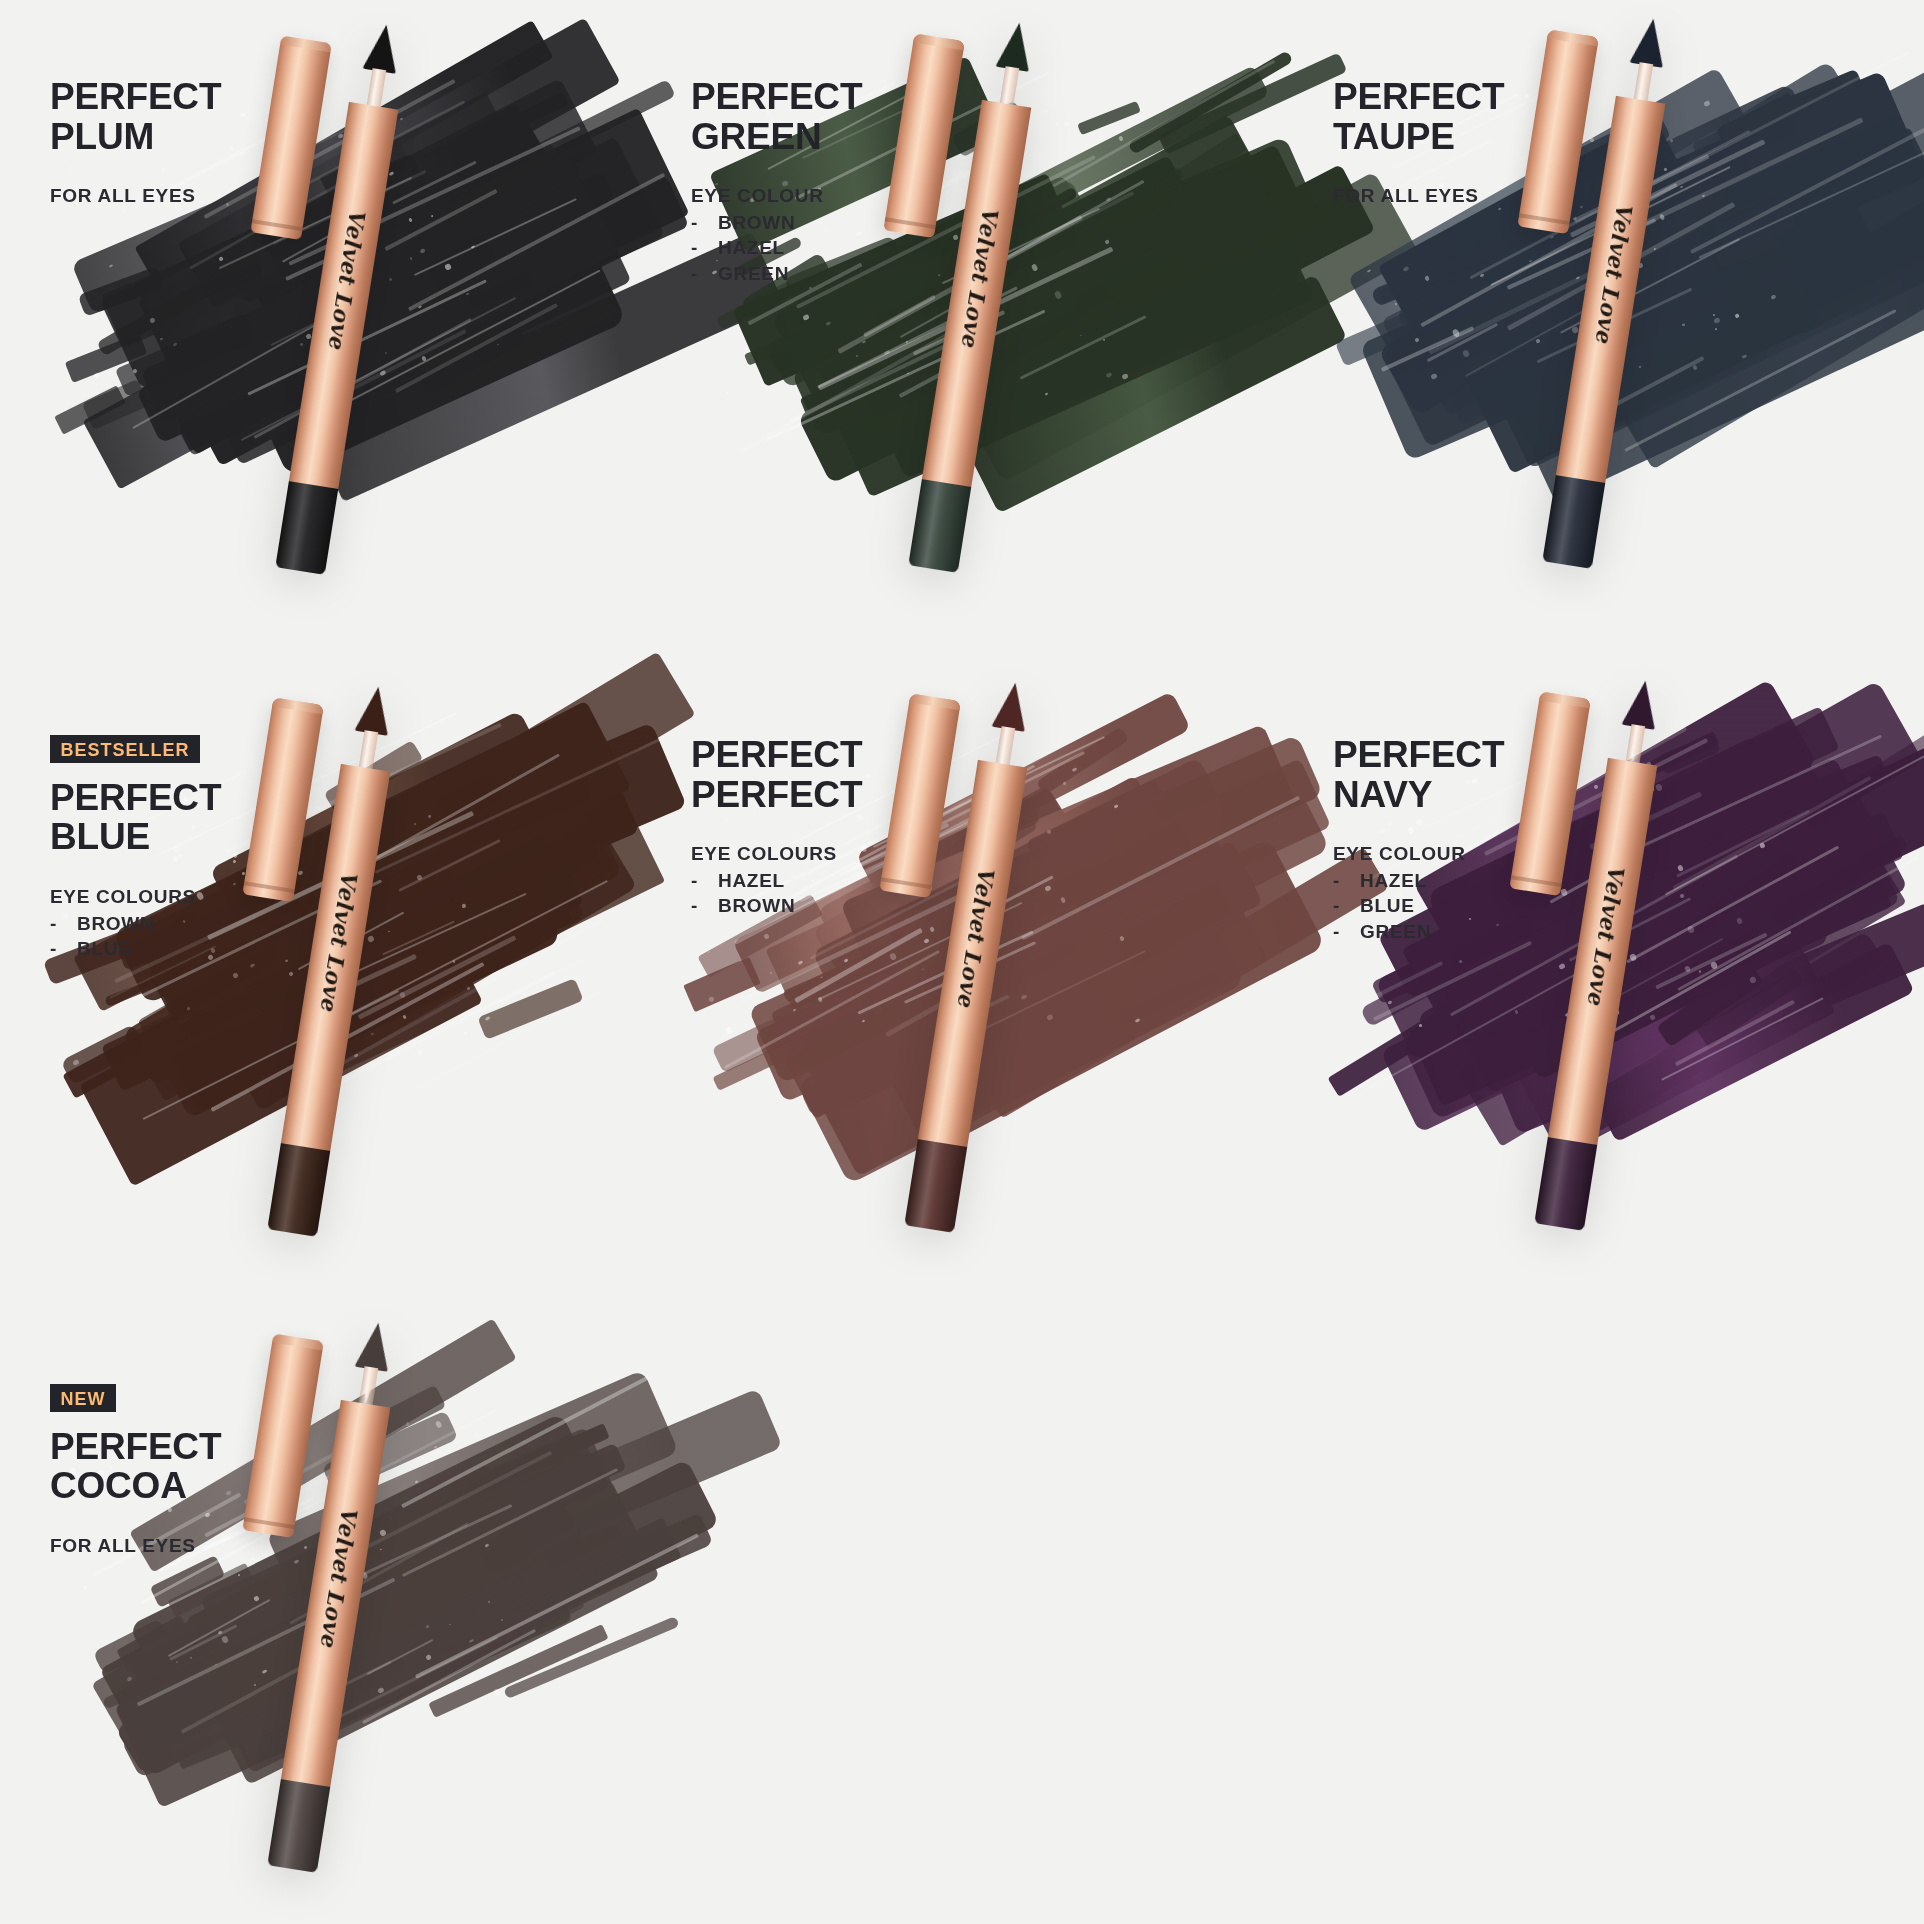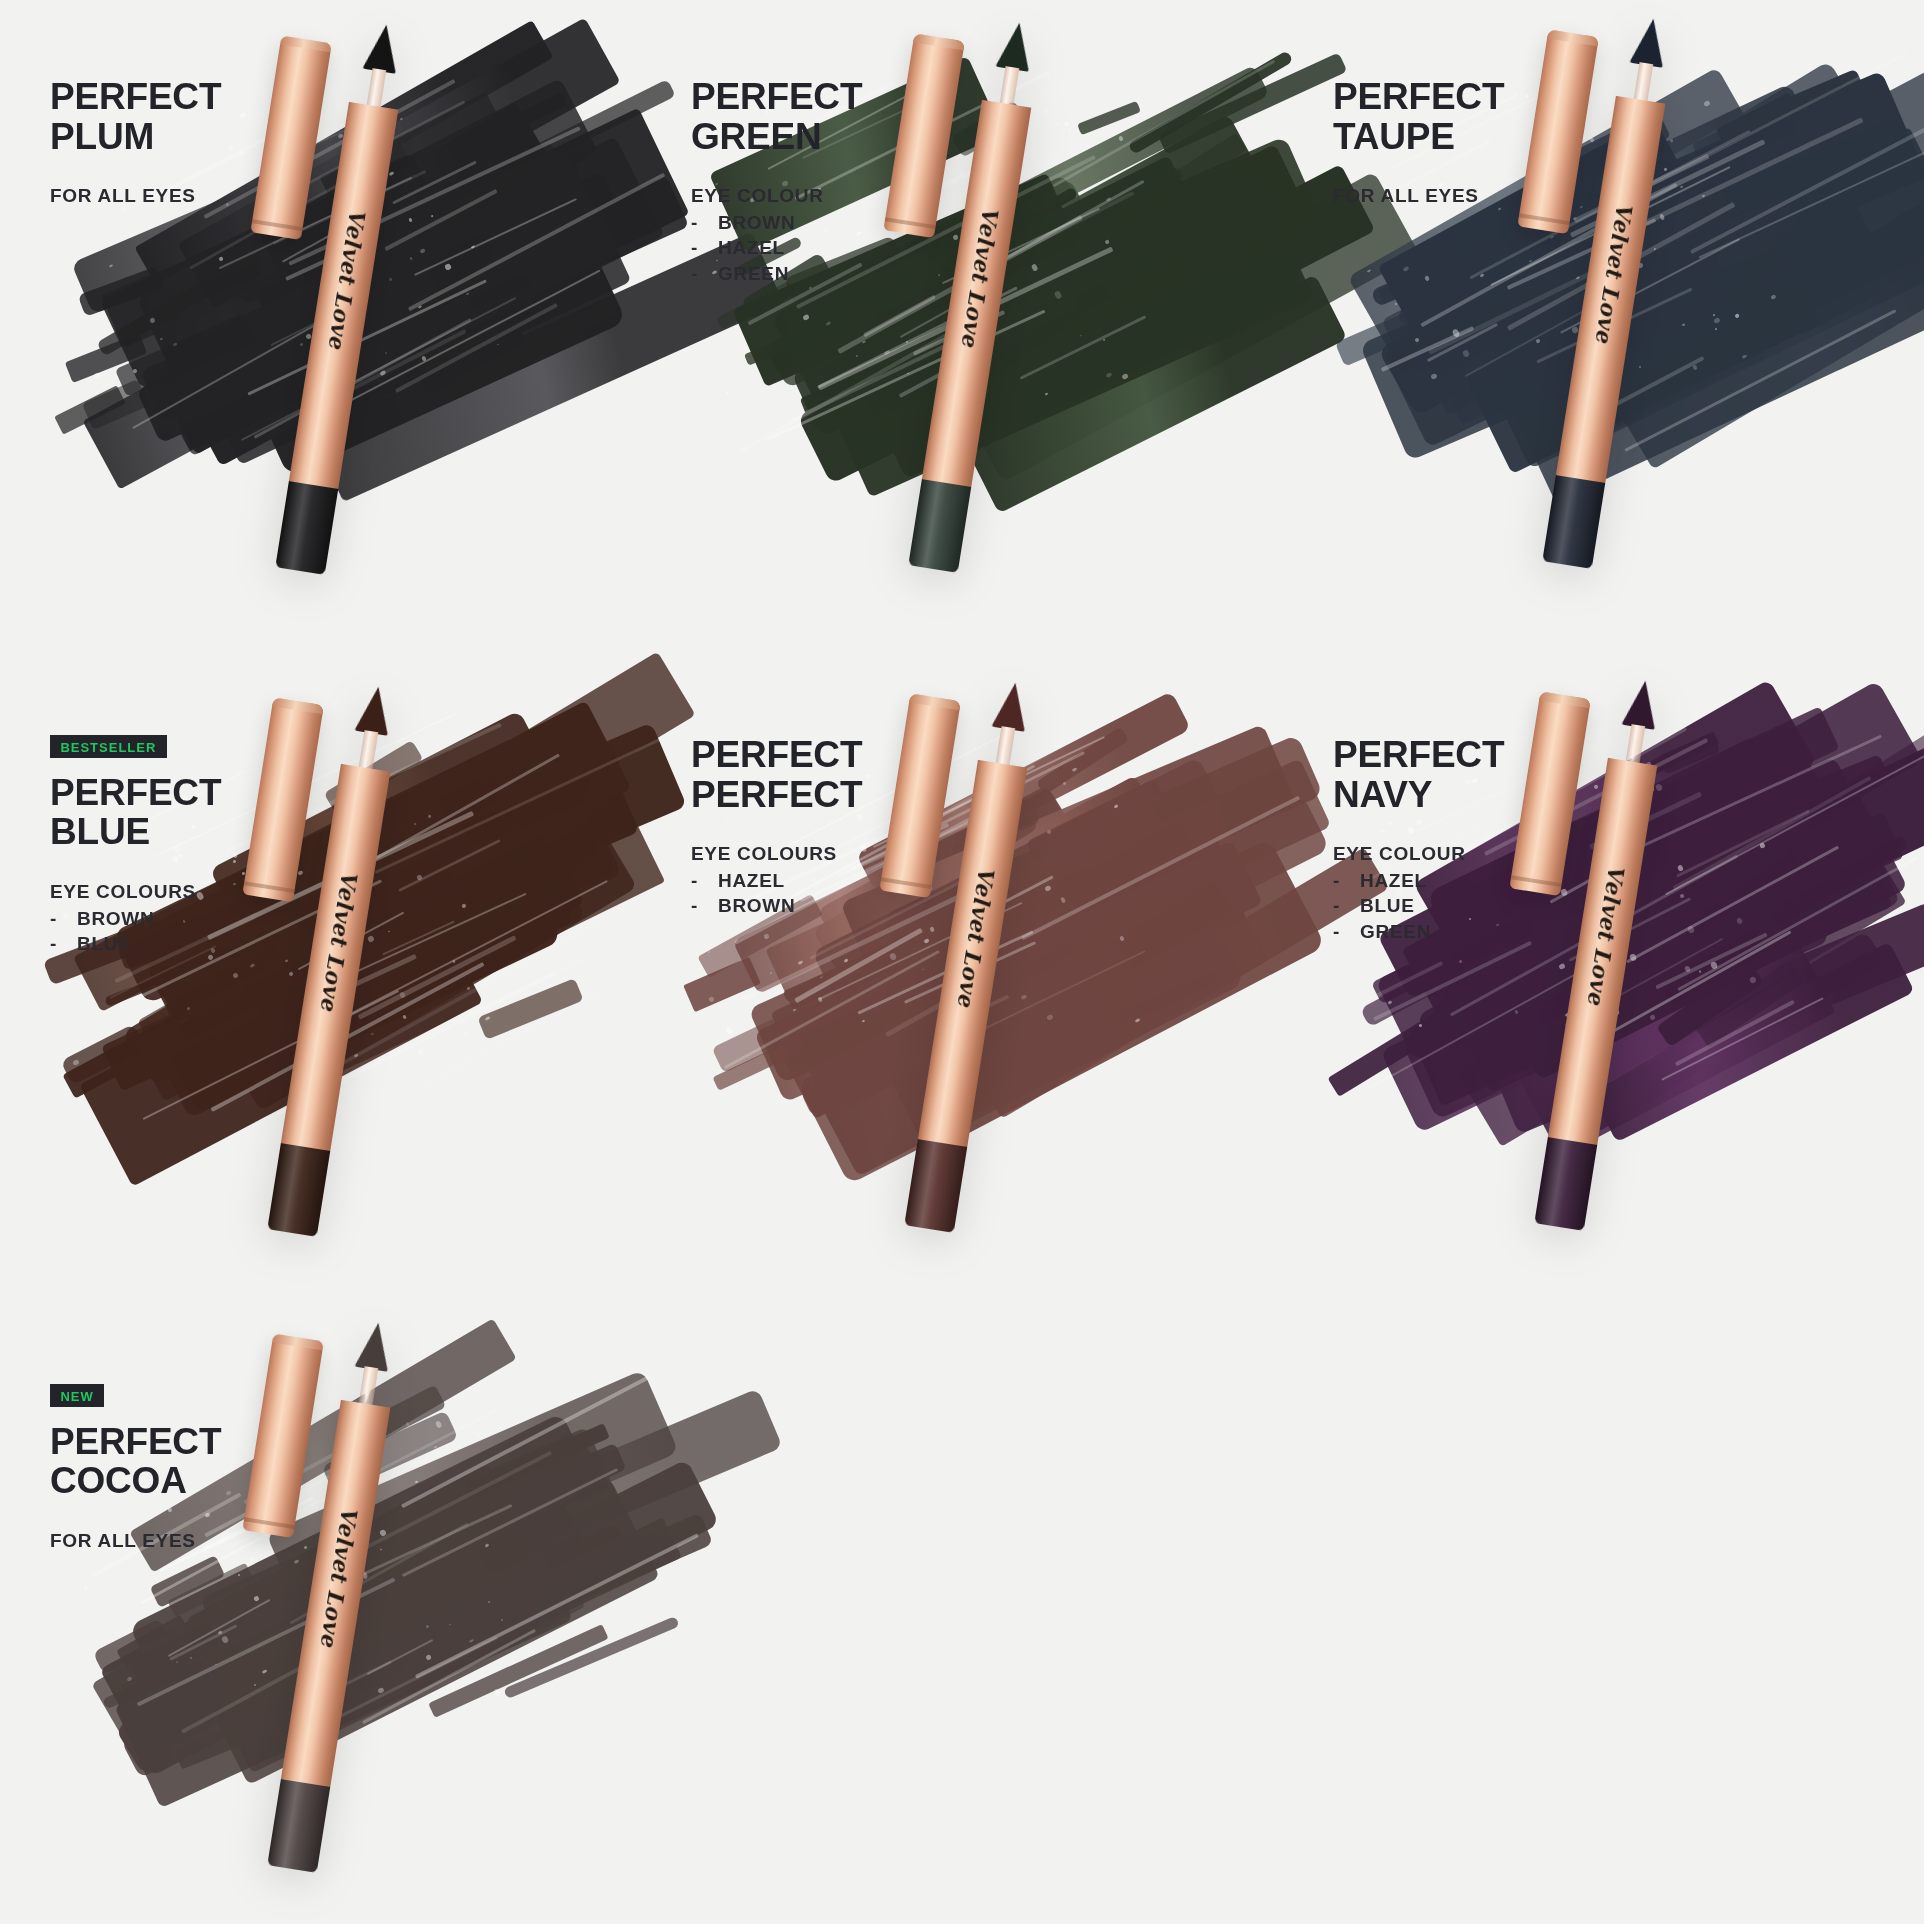--- a/index.html
+++ b/index.html
@@ -28,22 +28,22 @@
   
   .info{
     position:absolute;
     left:50px;top:77px;
     z-index:40;
     width:265px;
   }
   .badge{
     display:inline-block;
     background:#23232a;
-    color:#22c55e;
-    font-size:13px;
+    color:#fdba74;
+    font-size:18px;
     font-weight:bold;
     letter-spacing:1px;
     padding:5.6px 10.4px 4.8px;
     margin-bottom:14.4px;
     line-height:1;
   }
   .title{
     font-size:37px;
     font-weight:bold;
     line-height:1.07;

